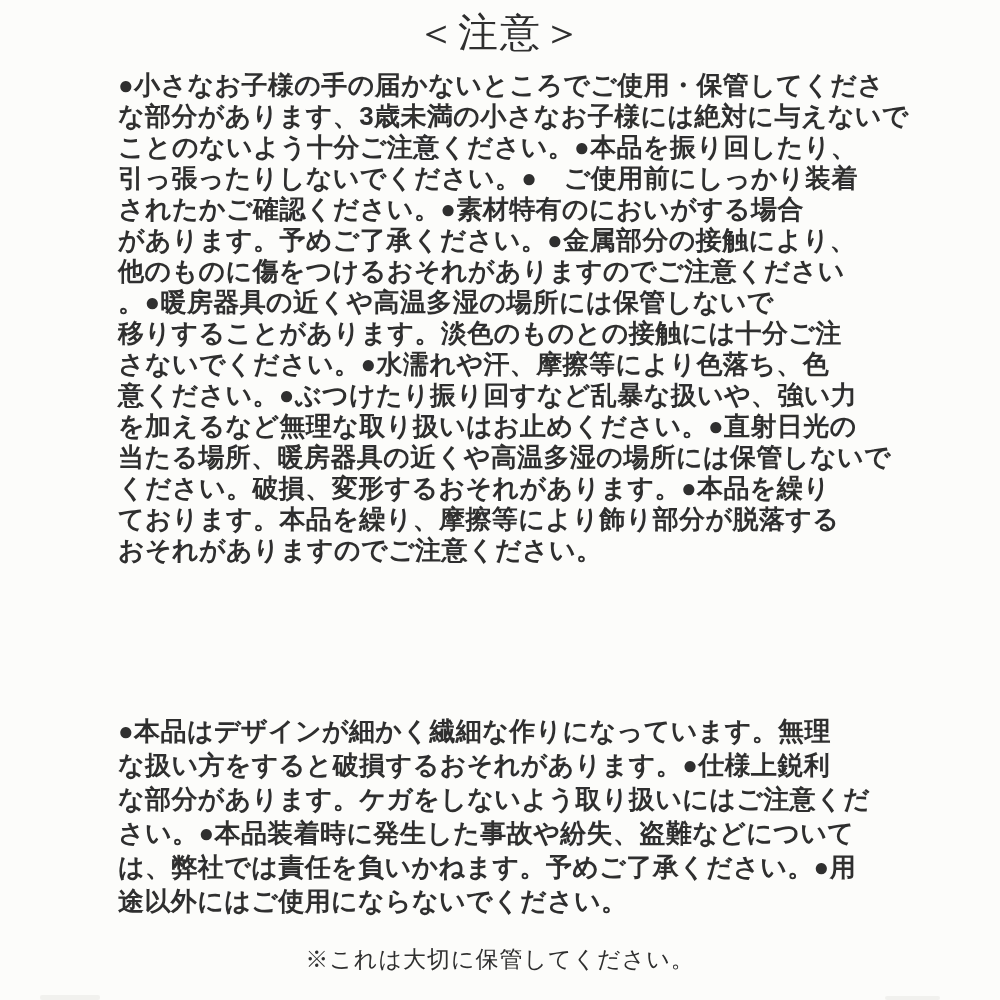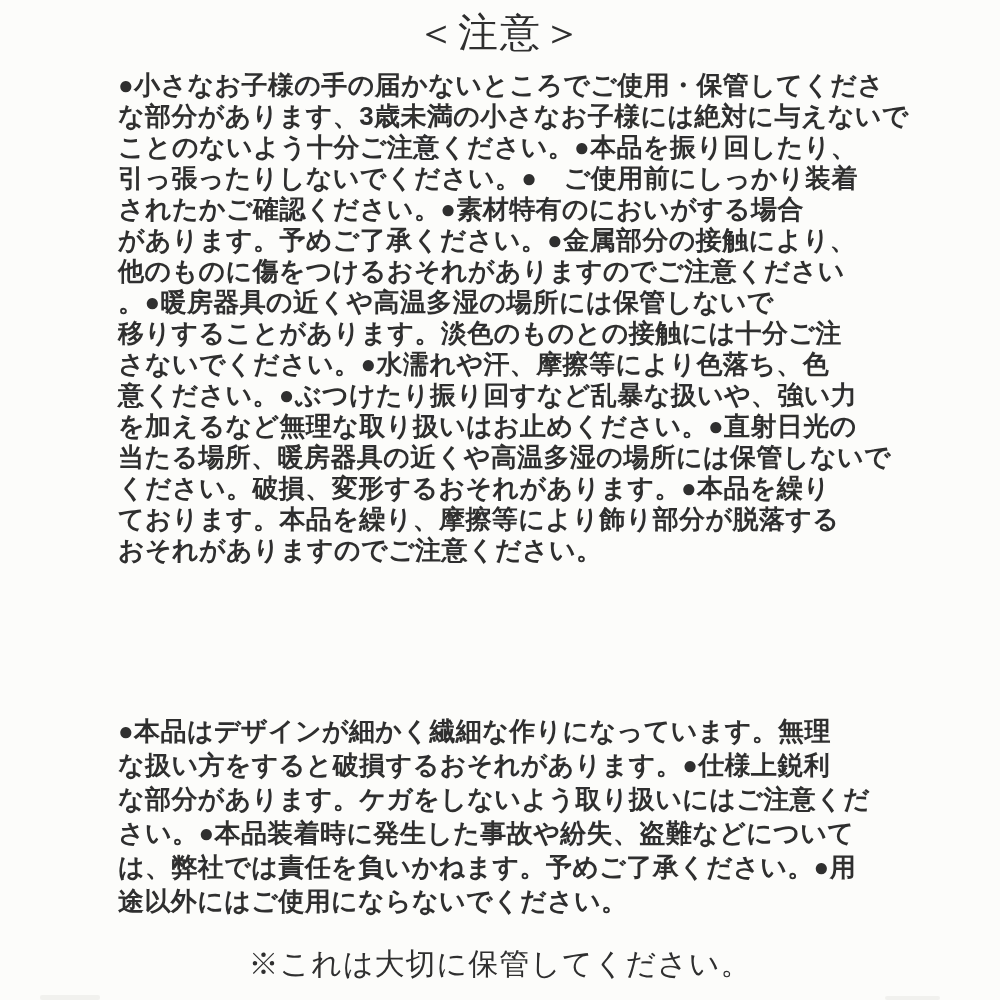--- a/index.html
+++ b/index.html
@@ -47,21 +47,21 @@
   #para2 .line {
     height: 34px;
     line-height: 34px;
   }
   .footer-note {
     position: absolute;
     top: 944px;
     left: 0;
     width: 100%;
     text-align: center;
-    font-size: 30px;
+    font-size: 23px;
     font-weight: 500;
     letter-spacing: 1px;
     white-space: nowrap;
   }
   .scan-artifact {
     position: absolute;
     background: #f1f1ee;
     border-radius: 2px;
   }
   #artifact-left  { left: 40px;  top: 995px; width: 60px; height: 5px; }

